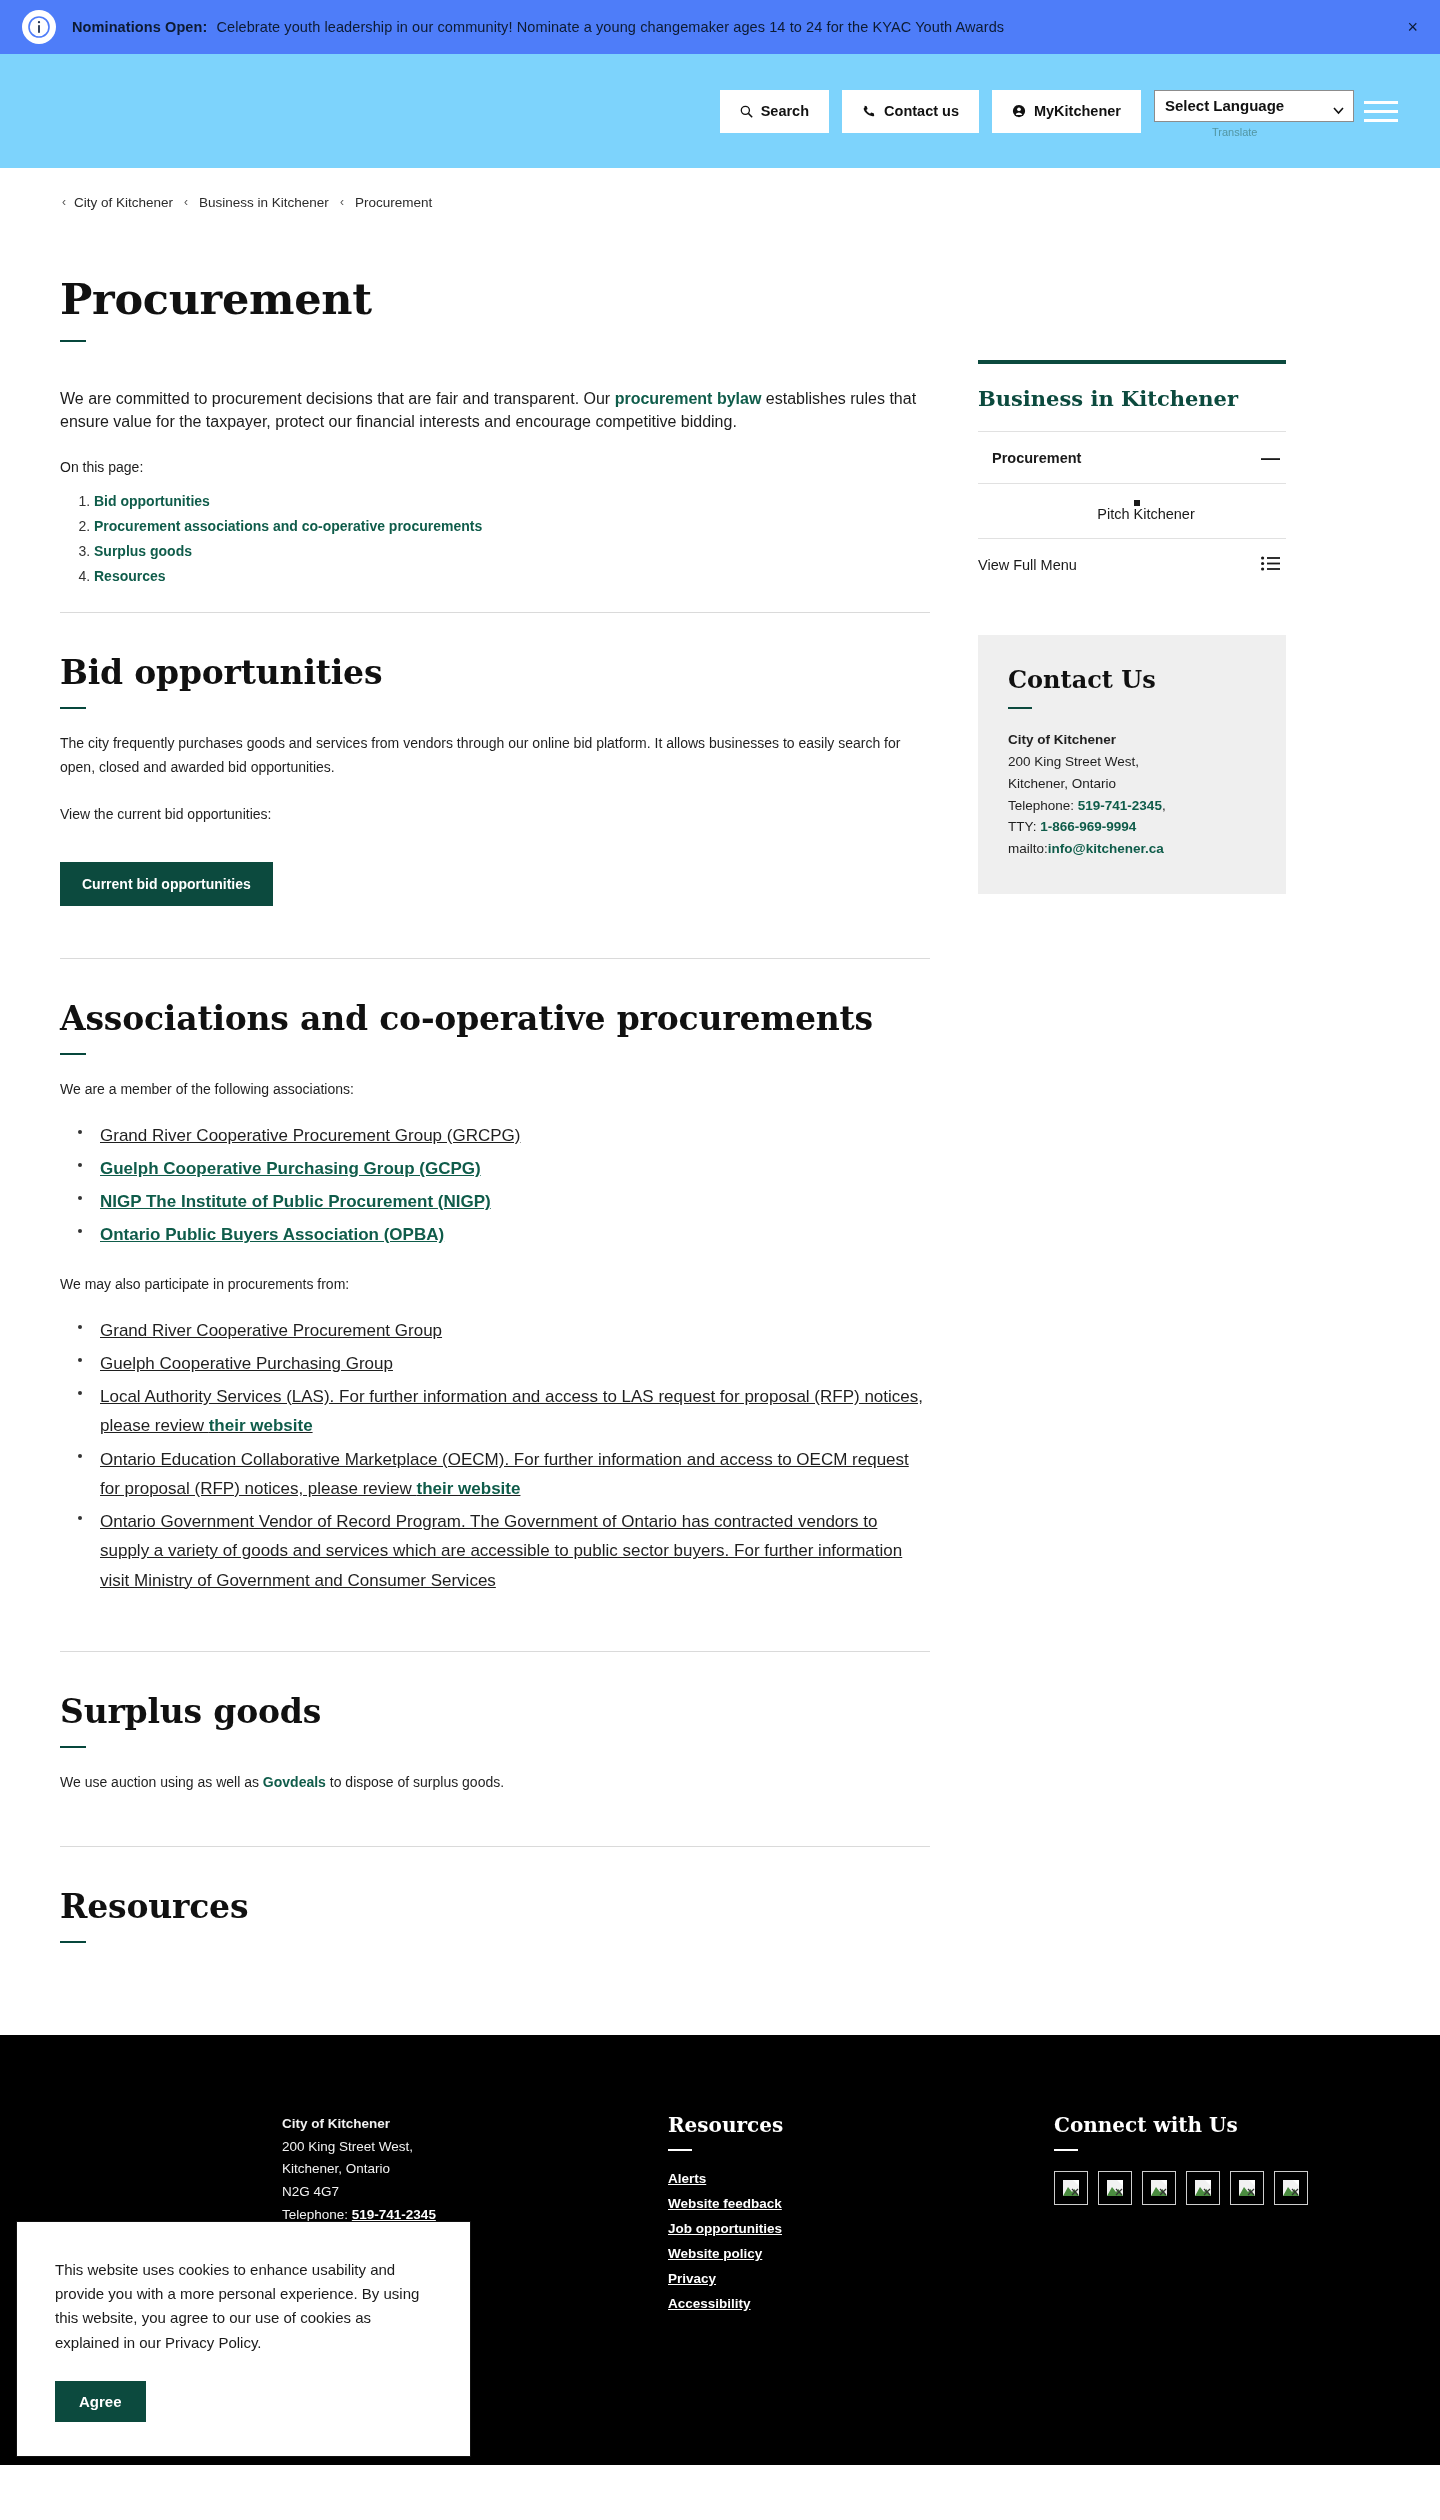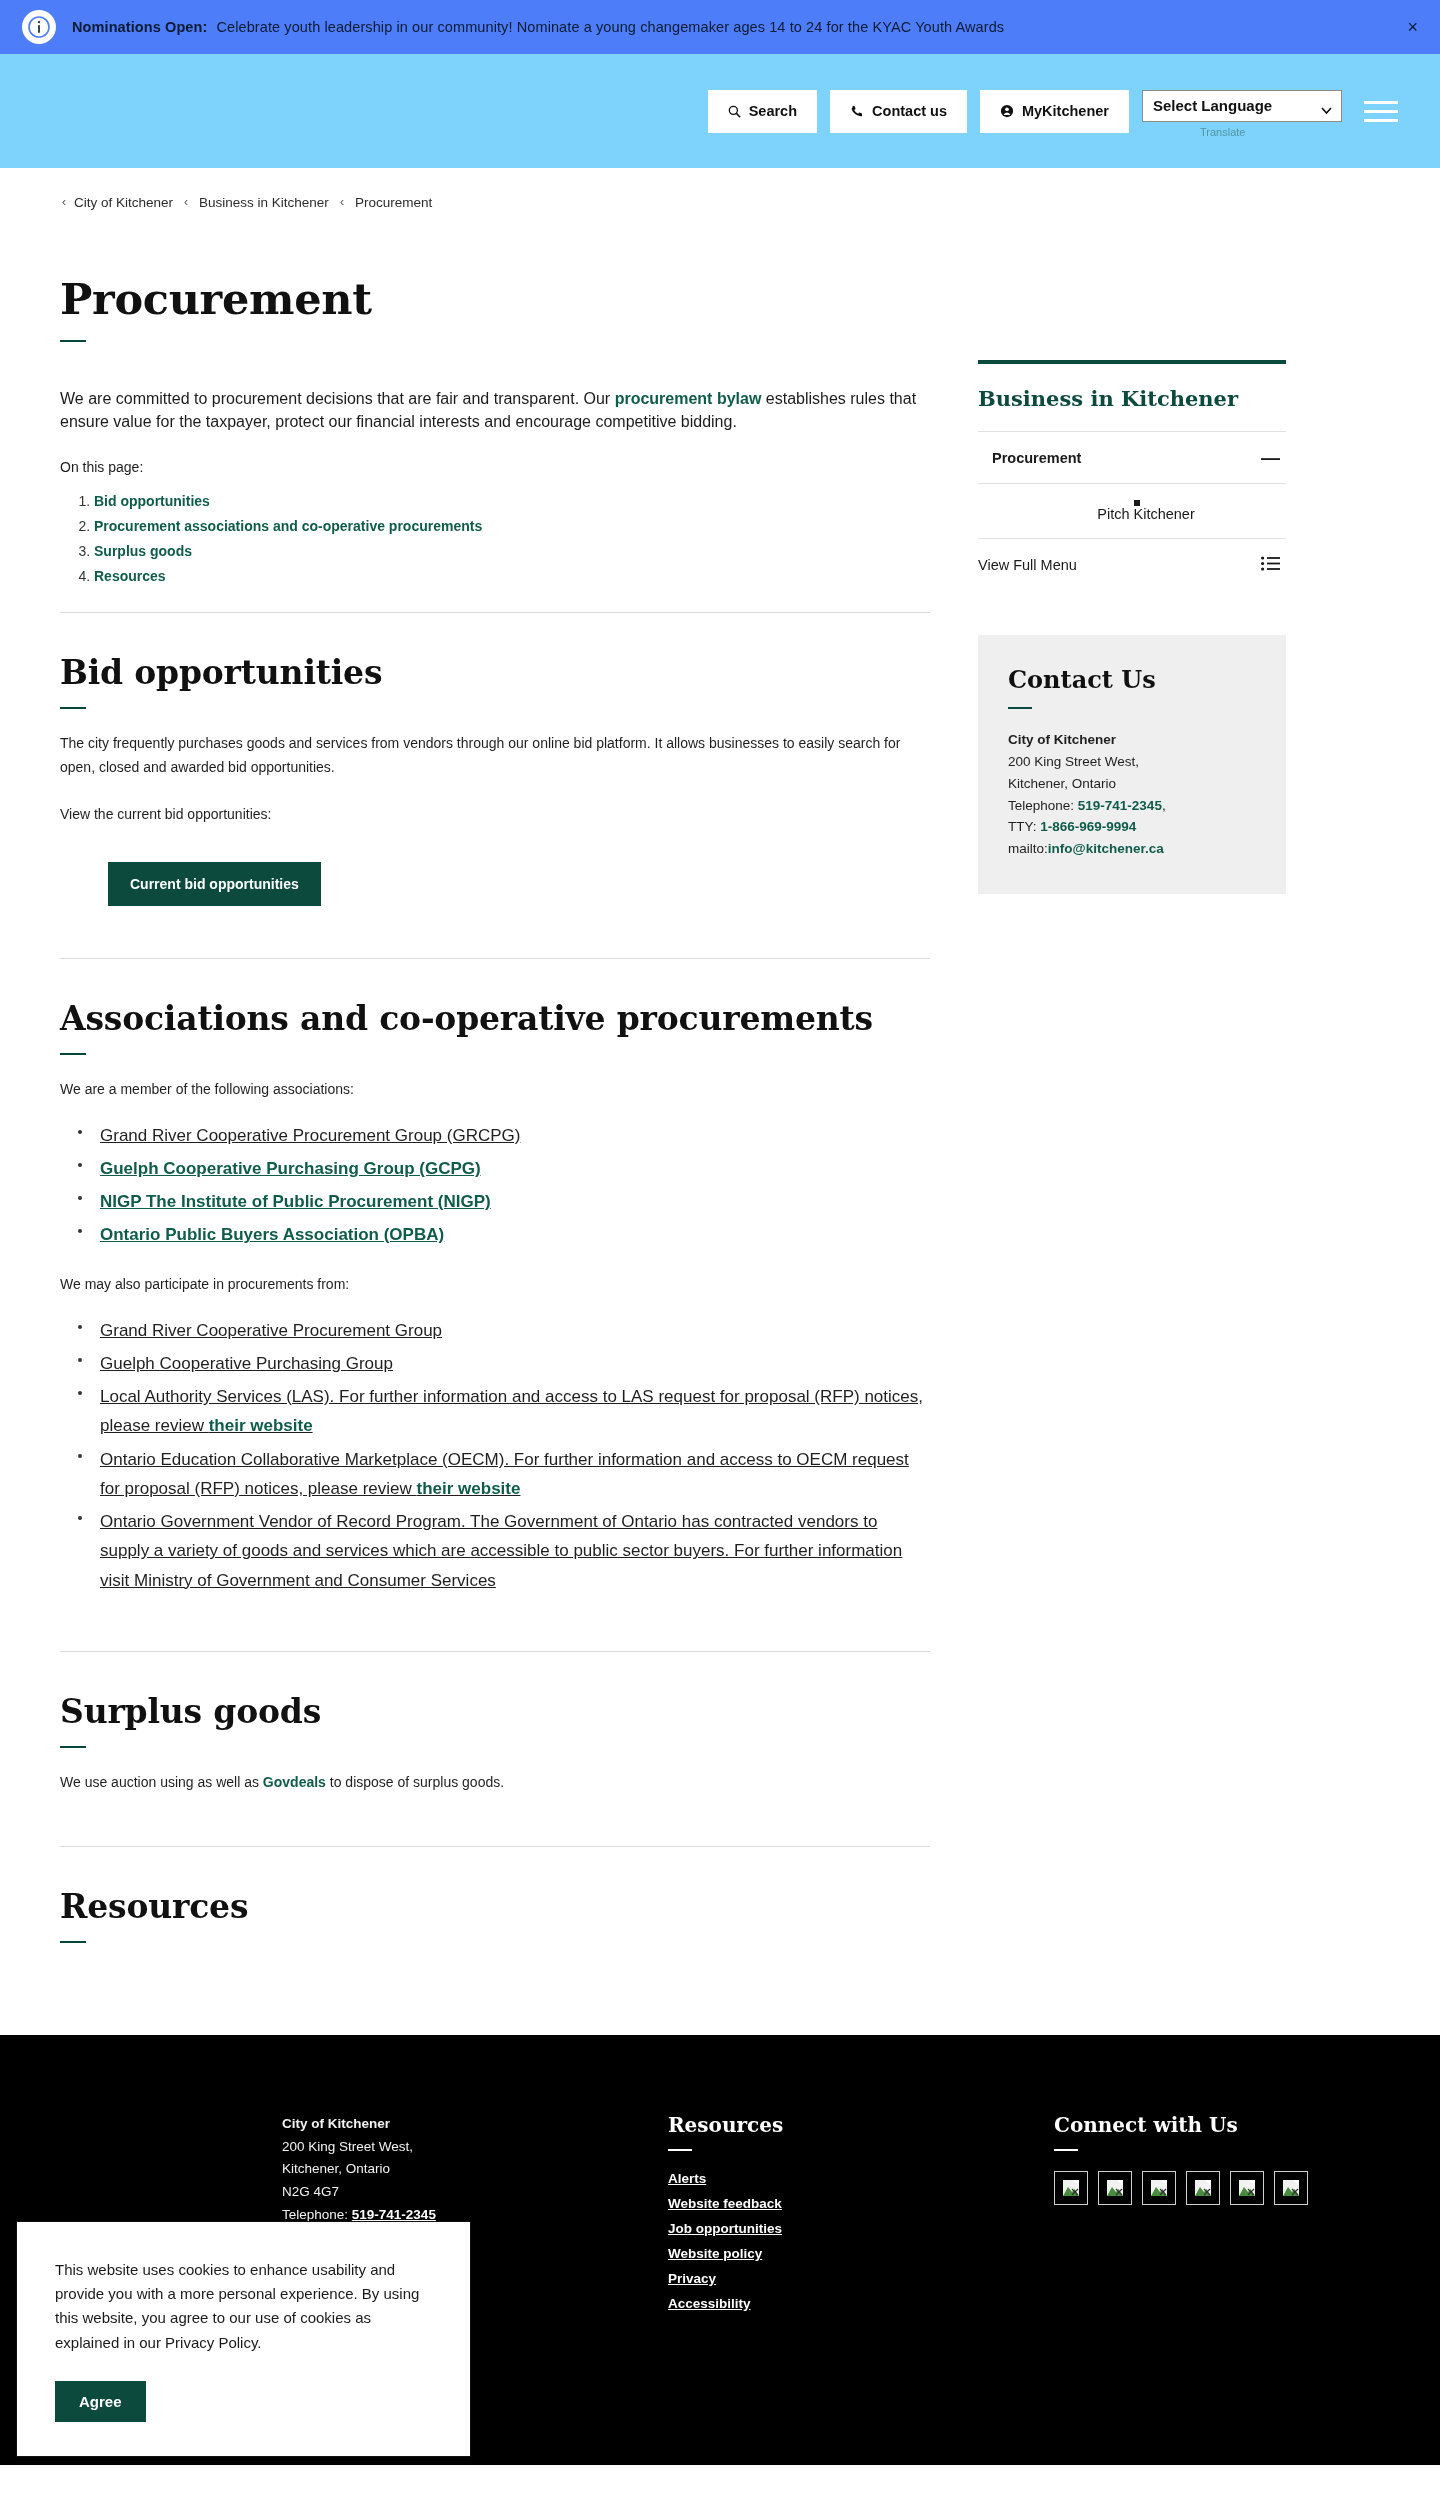--- a/index.html
+++ b/index.html
@@ -74,21 +74,21 @@
     gap: 8px;
     font-family: "Liberation Sans", sans-serif;
     font-size: 14.5px;
     font-weight: 700;
     color: #111;
     cursor: pointer;
     margin-right: 13px;
     white-space: nowrap;
   }
   .hbtn svg { display:block; flex:0 0 auto; }
-  .lang-wrap { position: relative; margin-right: 22px; }
+  .lang-wrap { position: relative; margin-right: 10px; }
   .lang-select {
     appearance: none;
     -webkit-appearance: none;
     background: #fff;
     border: 1px solid #8c8c8c;
     height: 32px;
     width: 200px;
     padding: 0 26px 0 10px;
     font-family: "Liberation Sans", sans-serif;
     font-size: 15px;
@@ -187,21 +187,20 @@
     display: inline-block;
     background: #0c4a3e;
     color: #ffffff;
     font-size: 14px;
     font-weight: 700;
     padding: 14px 22px;
     margin-top: 36px;
     border: none;
     cursor: pointer;
     font-family: "Liberation Sans", sans-serif;
-    margin-left: 48px;
   }
 
   ul.bullets { list-style: none; margin: 20px 0 0 18px; }
   ul.bullets li {
     position: relative;
     padding-left: 22px;
     font-size: 17px;
     line-height: 1.72;
     margin-bottom: 4px;
     color: #1f1f1f;

